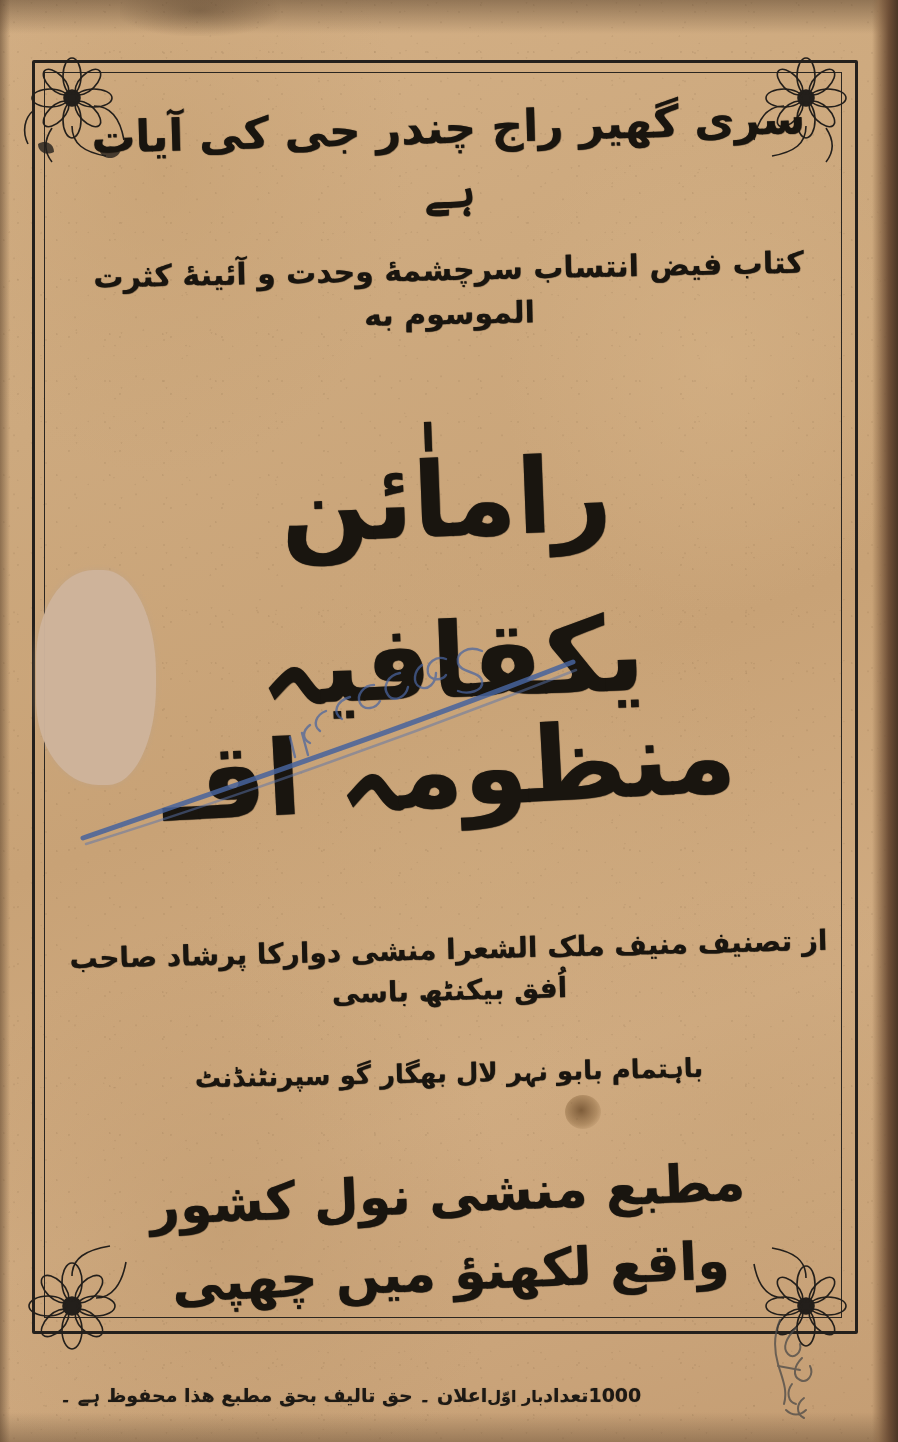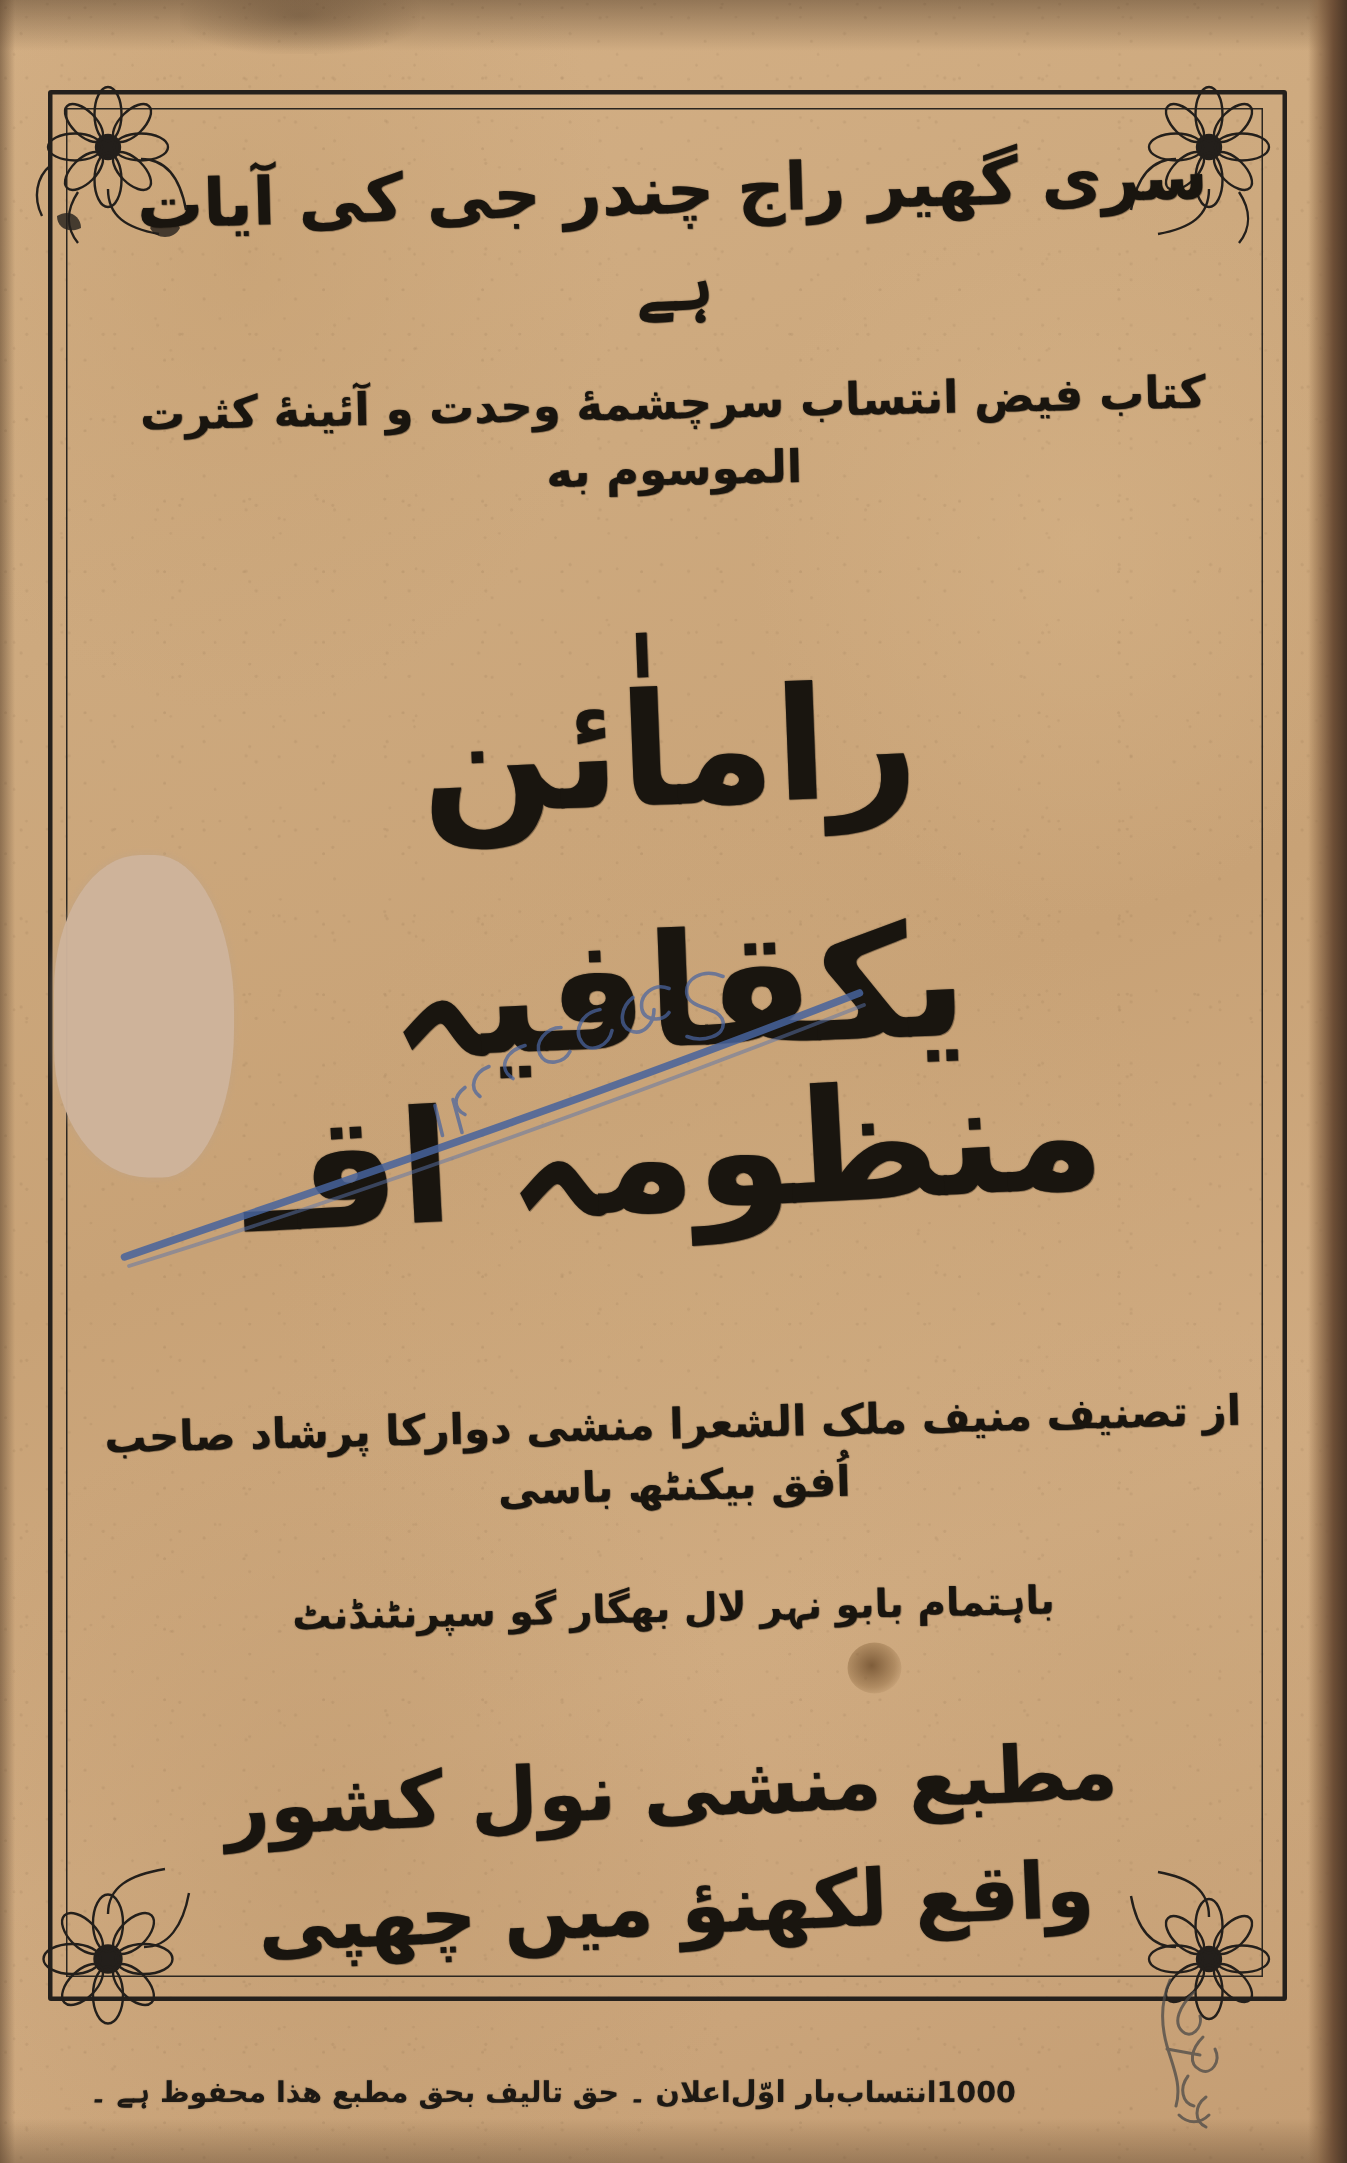--- a/index.html
+++ b/index.html
@@ -172,21 +172,21 @@
     align-items: flex-end;
     direction: rtl;
   }
   .footer-item {
     color: #1d1914;
     font-size: 19px;
     font-weight: 600;
     text-shadow: 0 0 1px rgba(25,21,15,0.5);
     white-space: nowrap;
   }
-  .footer-edition { font-size: 20px; }
+  .footer-edition { font-size: 16px; }
 
   
   .pen-stroke {
     position: absolute;
     left: 78px;
     top: 648px;
     width: 500px;
     height: 200px;
     pointer-events: none;
   }
@@ -377,17 +377,17 @@
       <path d="M32 70 c -6 8 -4 18 4 20"></path>
       <path d="M44 84 c -8 6 -8 16 0 20"></path>
       <path d="M18 52 l 22 4"></path>
       <path d="M26 96 c 6 6 14 6 20 0"></path>
     </svg>
   </div>
 
   <div class="footer-row">
     <div class="footer-item">اعلان ۔ حق تالیف بحق مطبع هذا محفوظ ہے ۔</div>
     <div class="footer-item footer-edition">بار اوّل</div>
-    <div class="footer-item">انتساب</div>
+    <div class="footer-item">تعداد</div>
     <div class="footer-item">1000</div>
   </div>
 
 </div>
 
 </body></html>

